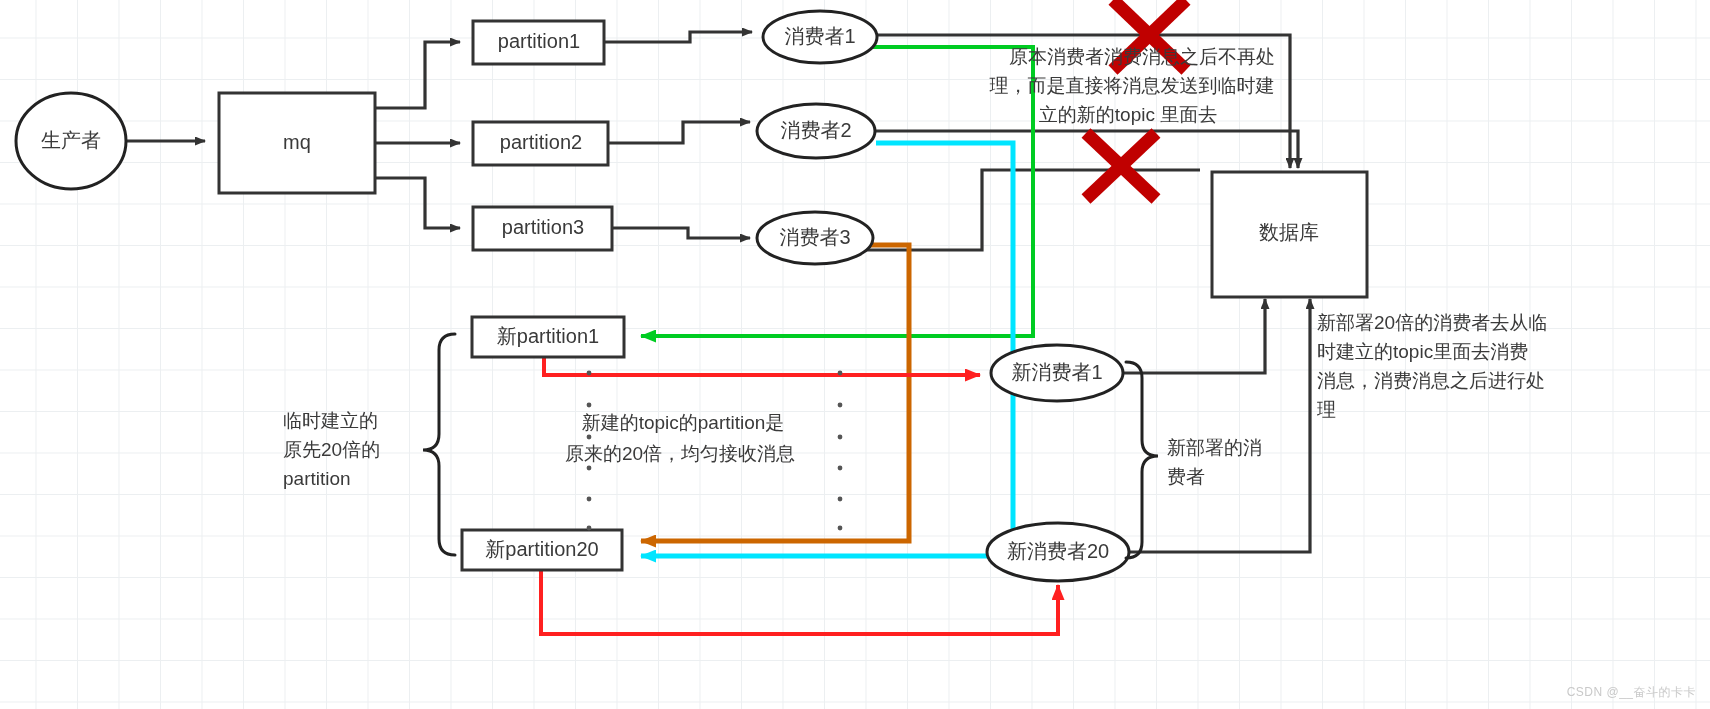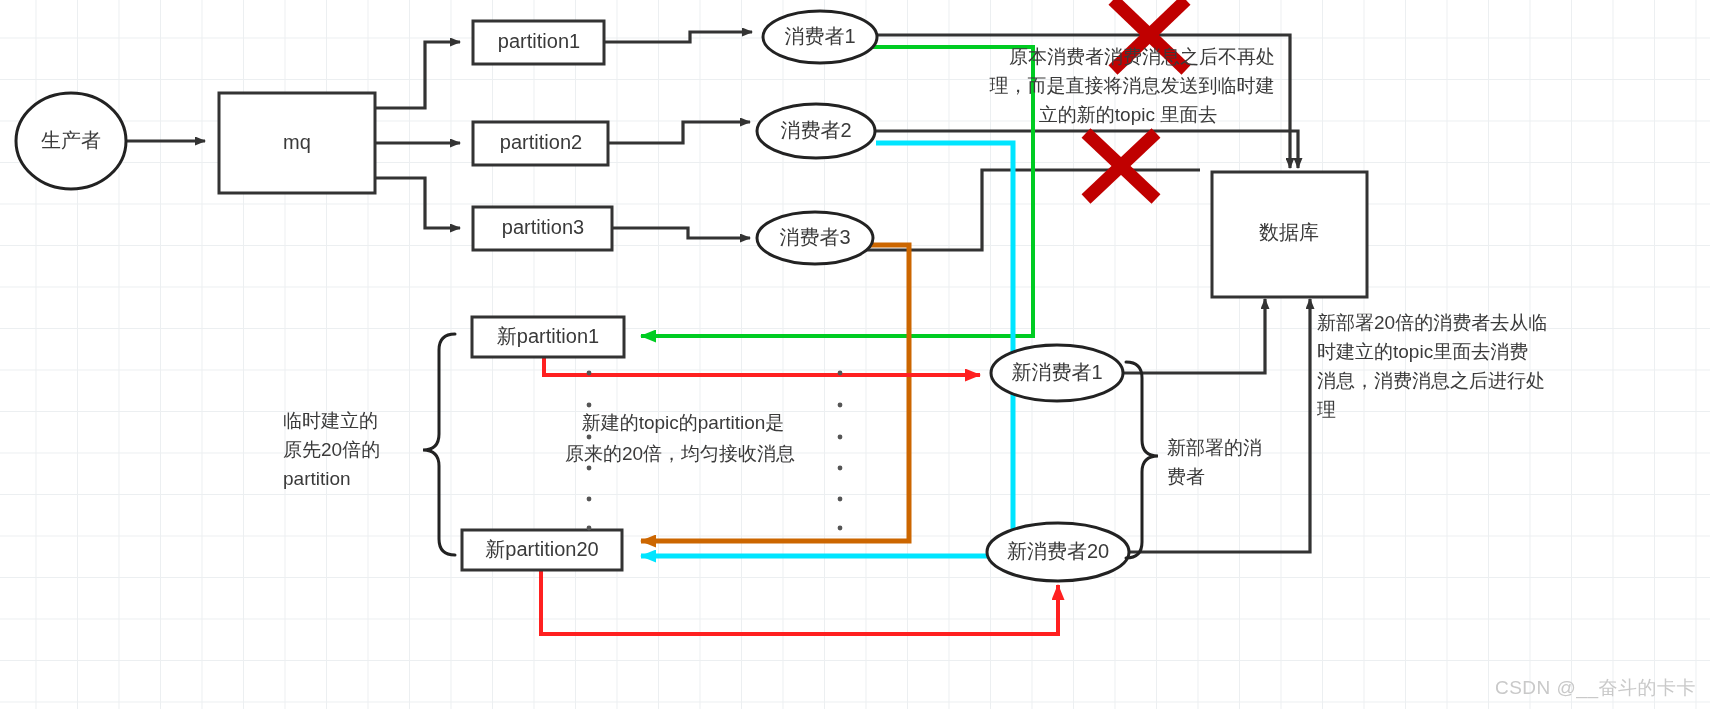--- a/index.html
+++ b/index.html
@@ -11,21 +11,21 @@
     position:absolute;left:0;top:0;width:1710px;height:709px;
     background-color:#ffffff;
     background-image:
       linear-gradient(to right, #eceff1 1px, transparent 1px),
       linear-gradient(to bottom, #eceff1 1px, transparent 1px);
     background-size:41.5px 41.5px;
     background-position:-6px -4px;
   }
   #wm{
     position:absolute;right:14px;bottom:8px;
-    font-size:19px;color:#c9c9c9;letter-spacing:.5px;
+    font-size:12px;color:#c9c9c9;letter-spacing:.5px;
     font-family:"Liberation Sans","DejaVu Sans",sans-serif;
     user-select:none;
   }
   svg#scene{position:absolute;left:0;top:0;width:1710px;height:709px;}
   .nodeText{
     font-family:"Liberation Sans","DejaVu Sans",sans-serif;
     fill:#3a3a3a;font-size:20px;dominant-baseline:middle;text-anchor:middle;
   }
   .noteText{
     font-family:"Liberation Sans","DejaVu Sans",sans-serif;

